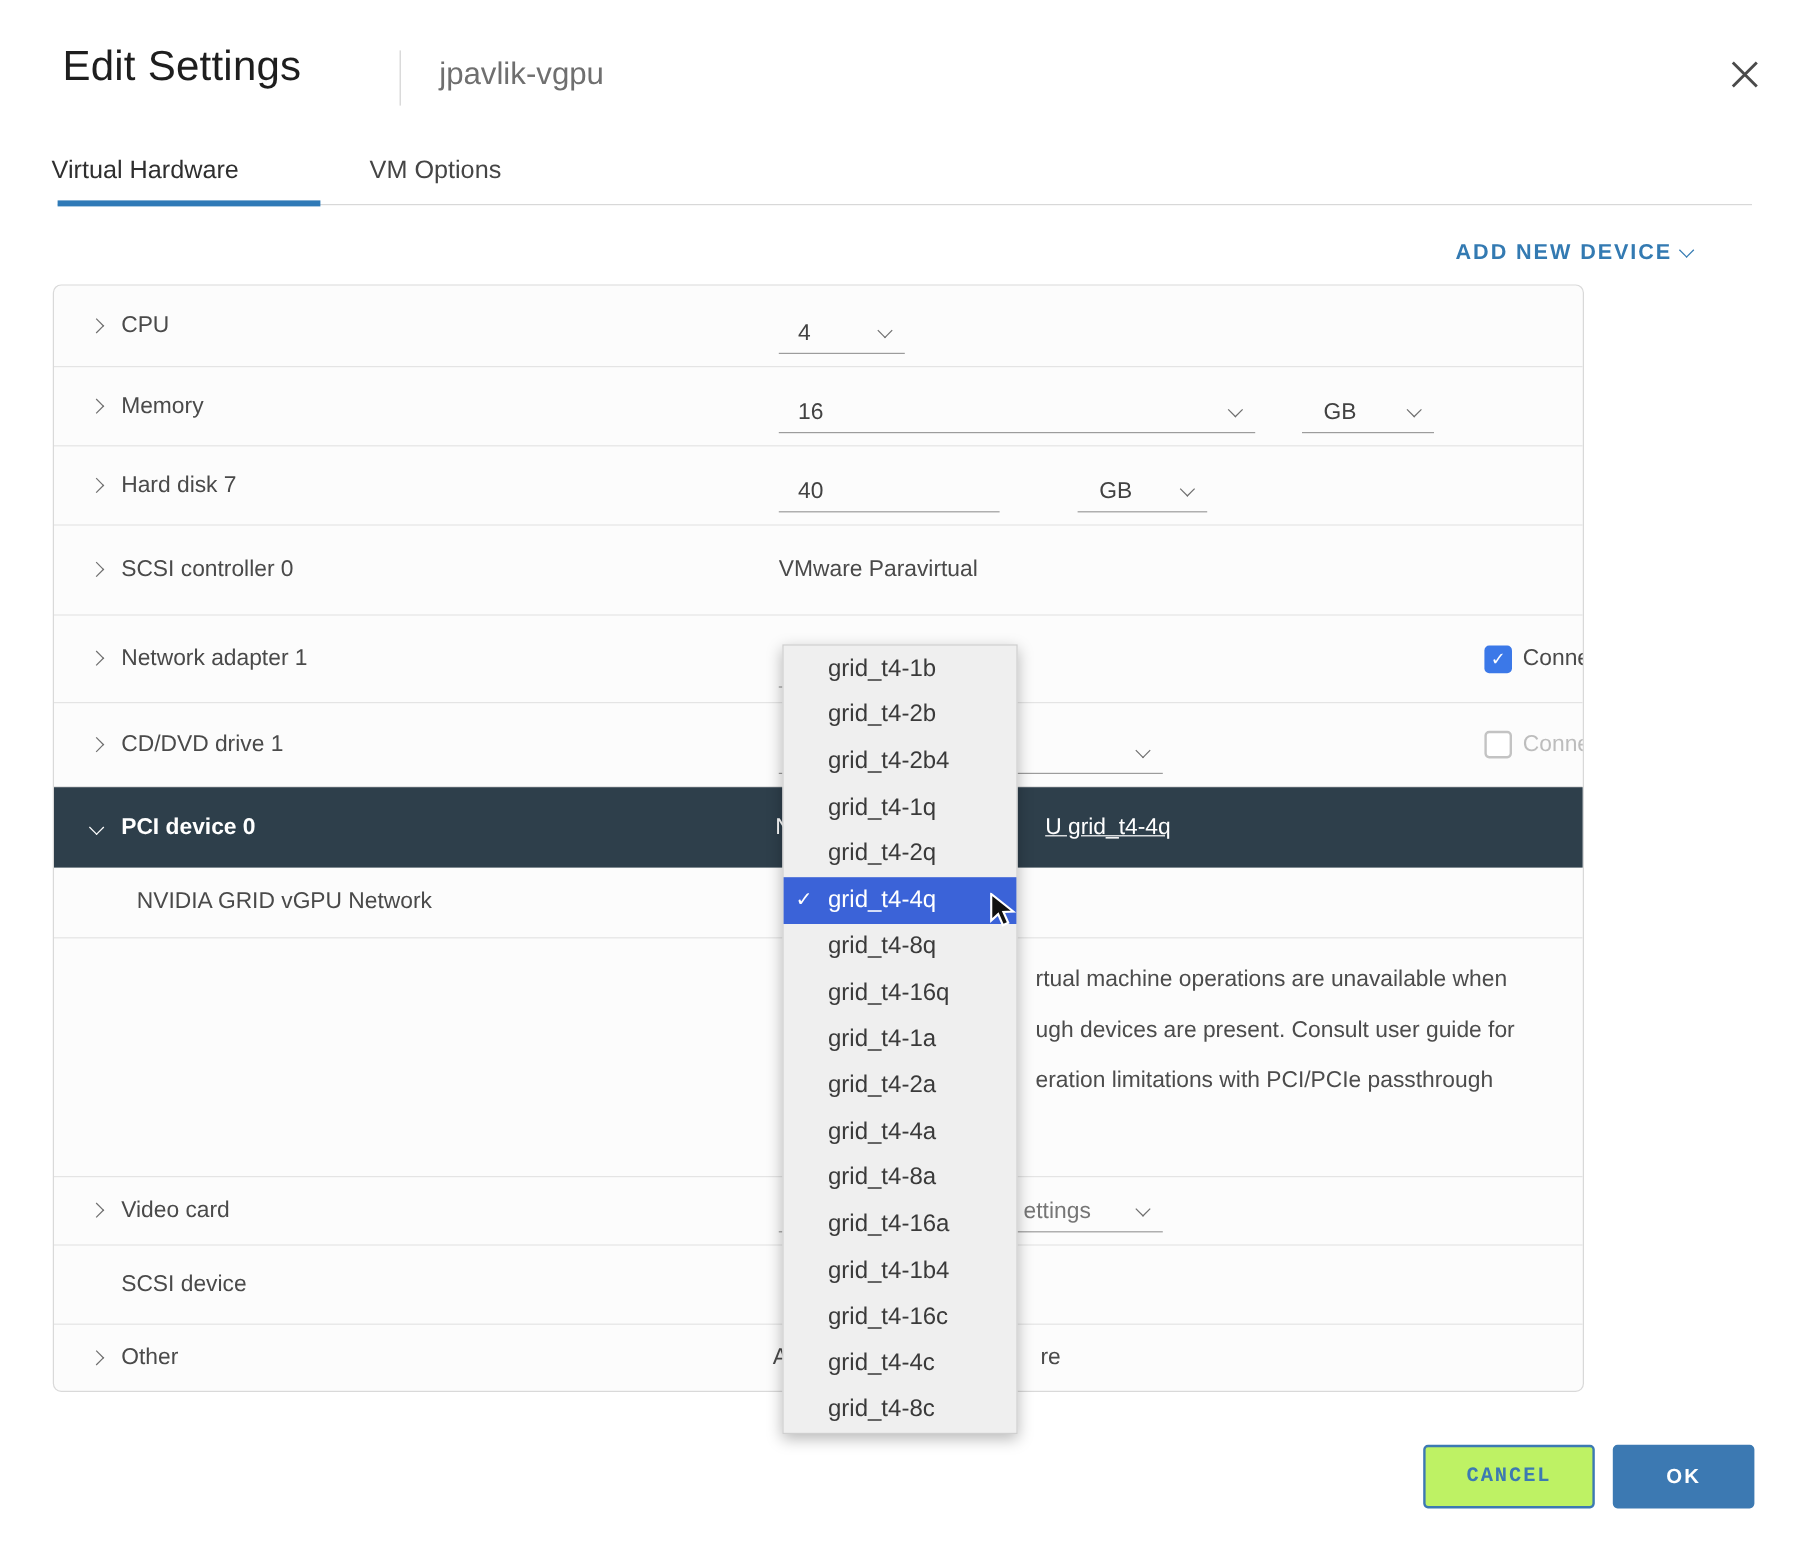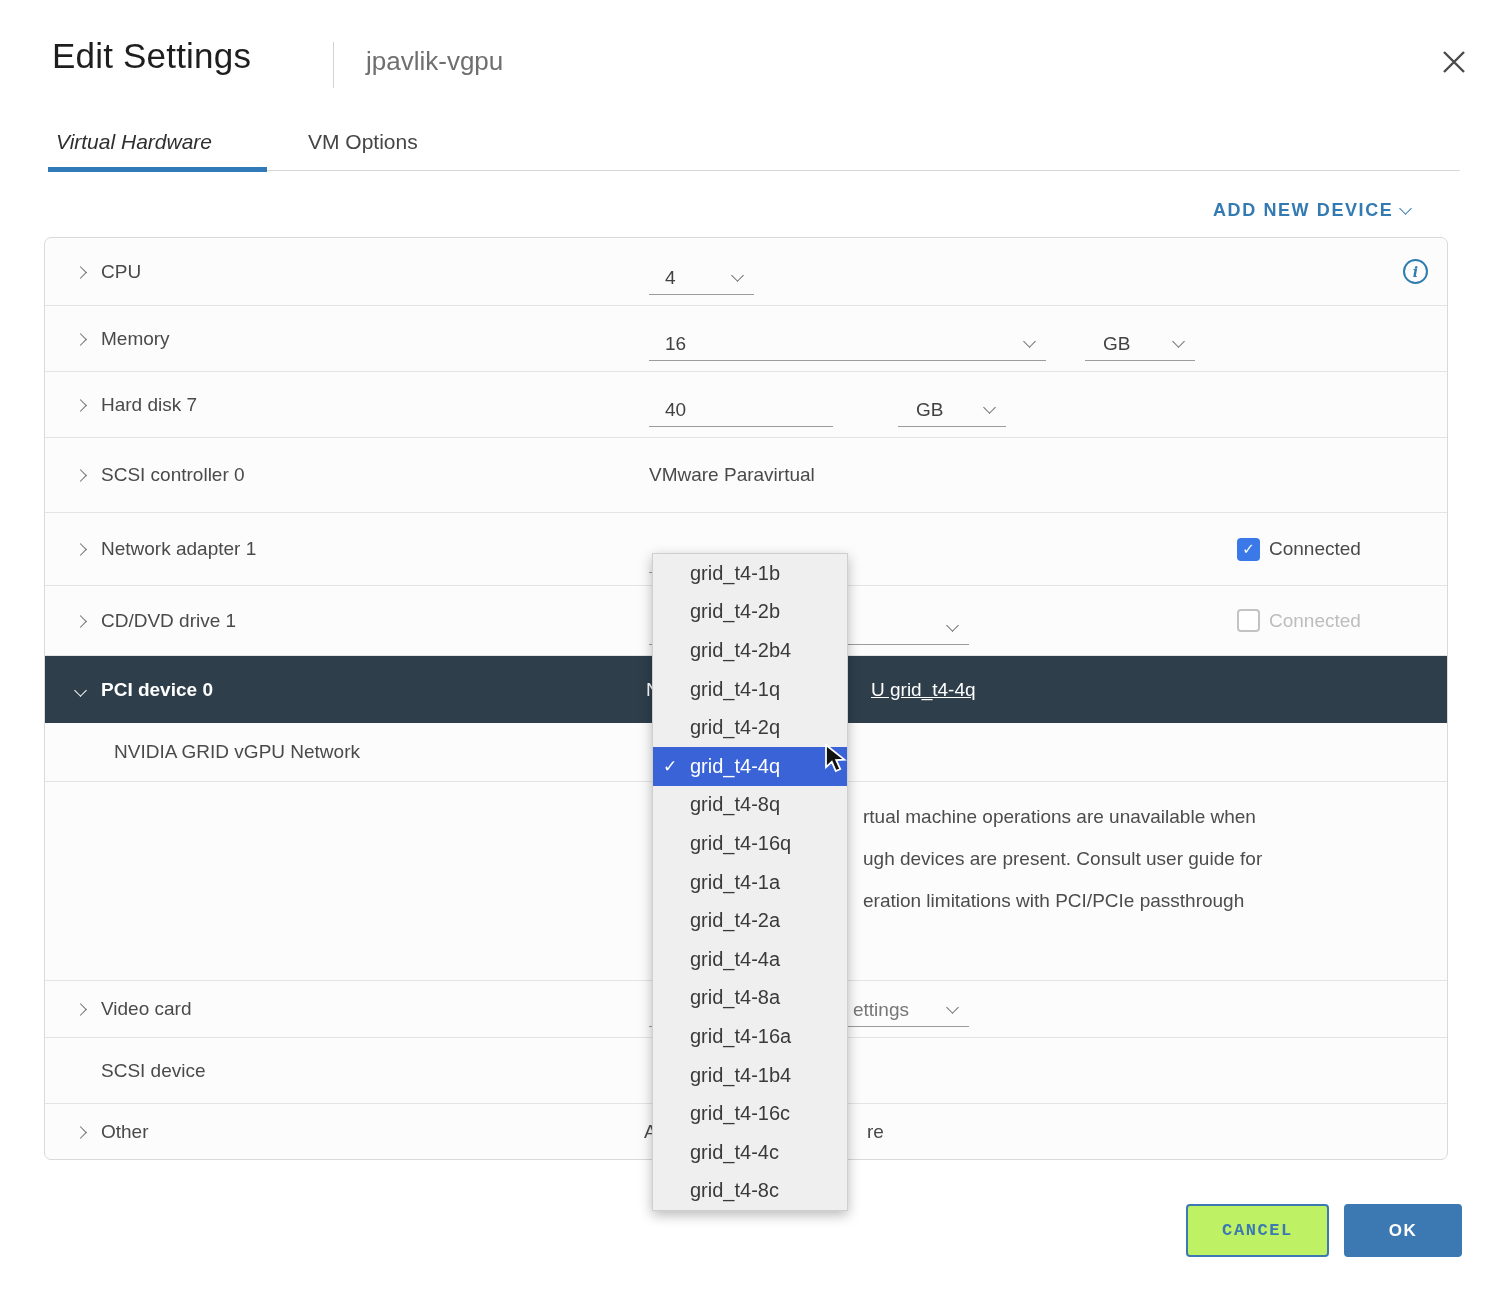--- a/index.html
+++ b/index.html
@@ -8,36 +8,36 @@
     font-family:"Liberation Sans","DejaVu Sans",sans-serif;overflow:hidden;
   }
   
   .dlg-title{position:absolute;left:52px;top:36px;font-size:35px;color:#1e1e1e;letter-spacing:.2px;}
   .title-sep{position:absolute;left:333px;top:42px;width:1px;height:46px;background:#d2d2d2;}
   .vm-name{position:absolute;left:366px;top:46px;font-size:26px;color:#6f6f6f;}
   .close-btn{position:absolute;left:1436px;top:44px;width:36px;height:36px;cursor:pointer;}
   .close-btn svg{display:block;}
   
   .tab{position:absolute;top:130px;font-size:21px;color:#2f2f2f;cursor:pointer;}
-  .tab-vh{left:56px;font-style:italic;}
+  .tab-vh{left:43px;}
   .tab-vm{left:308px;color:#454545;}
   .tab-gray-line{position:absolute;left:48px;top:170px;width:1412px;height:1px;background:#d8d8d8;}
   .tab-blue-bar{position:absolute;left:48px;top:167px;width:219px;height:5px;background:#2f7ab7;}
   
   .add-device{position:absolute;left:1213px;top:200px;font-size:18px;font-weight:700;color:#337ab2;
     letter-spacing:1.6px;display:flex;align-items:center;gap:8px;cursor:pointer;}
   
   .chev{display:inline-block;width:9px;height:9px;border-top:2px solid #6e6e6e;border-right:2px solid #6e6e6e;}
   .chev.r{transform:rotate(45deg);}
   .chev.d{transform:rotate(135deg);margin-top:-4px;}
   .chev.sm{width:8px;height:8px;border-width:1.5px;}
   .chev.blue{border-color:#337ab2;}
   .chev.white{border-color:#ffffff;}
   
-  .table{position:absolute;left:44px;top:237px;width:1404px;height:923px;background:#fcfcfc;
+  .table{position:absolute;left:44px;top:237px;width:1276px;height:923px;background:#fcfcfc;
     border:1px solid #d9d9d9;border-radius:7px;box-sizing:border-box;overflow:hidden;}
   .row{position:relative;border-bottom:1px solid #e4e4e4;display:flex;align-items:center;
     padding-left:31px;box-sizing:border-box;}
   .row .exp{width:22px;flex:0 0 22px;}
   .row .lbl{font-size:19px;color:#4a4a4a;margin-left:3px;}
   .h-cpu{height:68px}.h-mem{height:66px}.h-hdd{height:66px}.h-scsi{height:75px}
   .h-net{height:73px}.h-cd{height:70px}.h-pci{height:67px}.h-prof{height:59px}
   .h-warn{height:199px}.h-vid{height:57px}.h-vmci{height:66px}.h-oth{height:56px;border-bottom:none;}
   
   .ul-select{position:absolute;bottom:10px;height:34px;border-bottom:1px solid #9c9c9c;
@@ -67,21 +67,21 @@
   
   .row-warn{display:block;padding:14px 0 0 818px;}
   .wline{height:42px;line-height:42px;font-size:19px;color:#4c4c4c;white-space:nowrap;}
   
   .vid-frag{position:absolute;left:204px;color:#767676;}
   
   .sliver{position:absolute;left:604px;bottom:12px;width:6px;height:1px;background:#9c9c9c;}
   
   .dropdown{position:absolute;left:652px;top:537px;width:196px;height:658px;background:#efefef;
     border:1px solid #cfcfcf;box-sizing:border-box;box-shadow:0 4px 12px rgba(0,0,0,.28);
-    display:flex;flex-direction:column;z-index:10;margin-top:16px;}
+    display:flex;flex-direction:column;z-index:10;}
   .dd-item{flex:1;display:flex;align-items:center;padding-left:37px;font-size:20px;color:#3a3a3a;
     position:relative;cursor:pointer;white-space:nowrap;}
   .dd-item .check{display:none;position:absolute;left:10px;font-size:17px;font-weight:700;}
   .dd-item.selected{background:#3b63d8;color:#ffffff;}
   .dd-item.selected .check{display:block;}
   
   .cursor{position:absolute;left:824px;top:744px;z-index:12;}
   
   .btn{position:absolute;top:1204px;height:53px;border-radius:4px;font-size:17px;font-weight:700;
     letter-spacing:1.6px;display:flex;align-items:center;justify-content:center;cursor:pointer;

